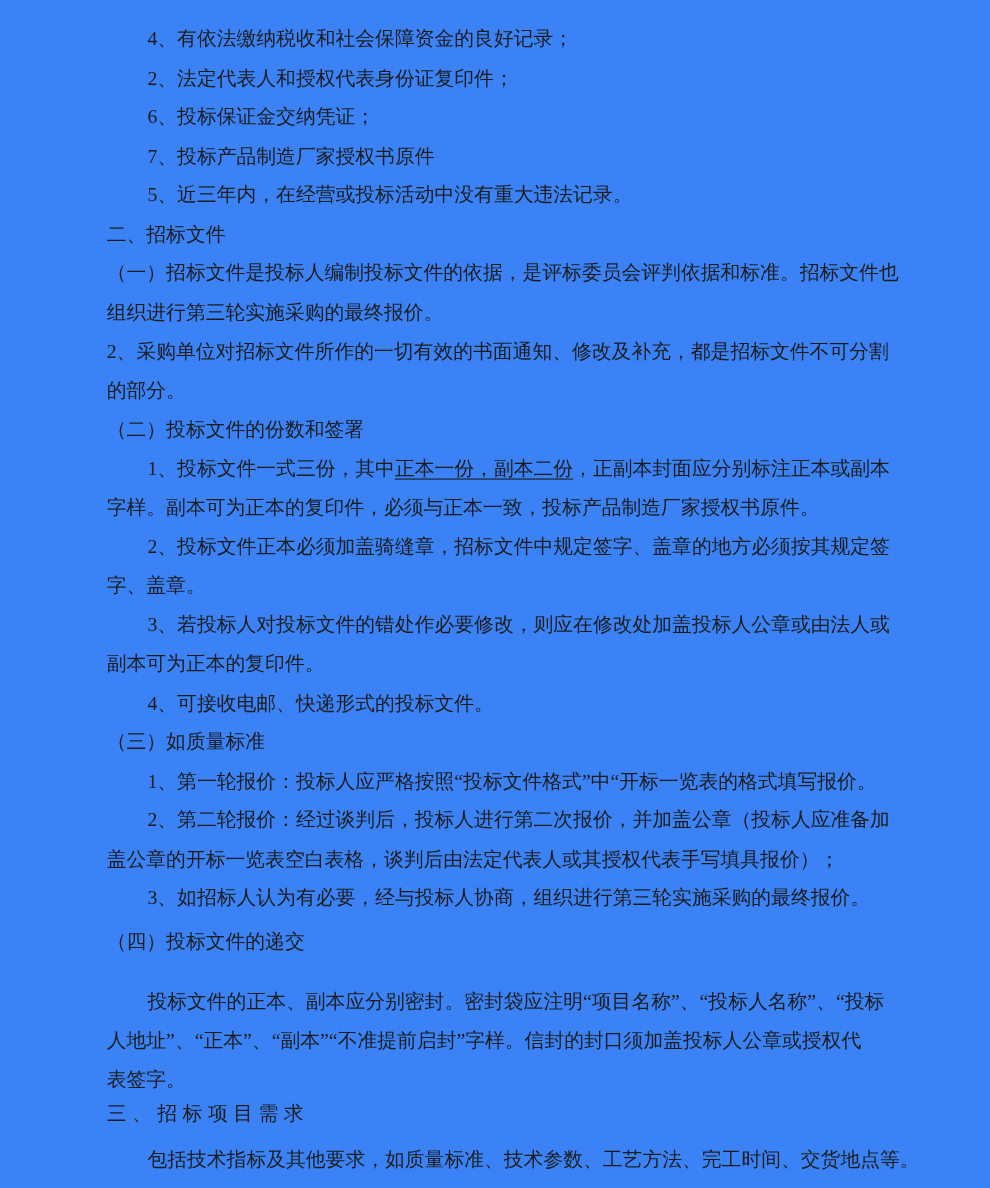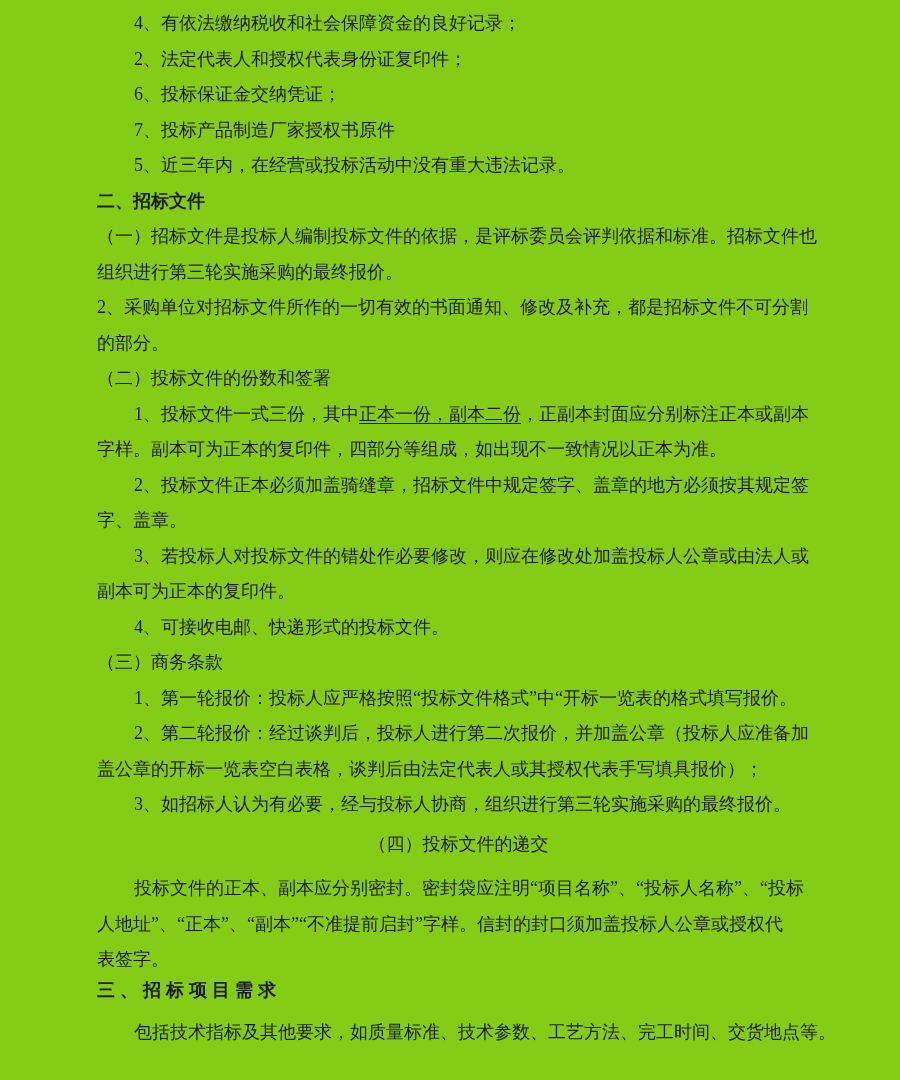--- a/index.html
+++ b/index.html
@@ -7,37 +7,37 @@
     padding: 0;
     background: #ffffff;
     width: 900px;
     height: 1080px;
     overflow: hidden;
   }
   .page {
     box-sizing: border-box;
     width: 900px;
     height: 1080px;
-    padding: 6px 80px 0 97px;
+    padding: 18px 80px 0 97px;
     font-family: "Liberation Serif", "DejaVu Serif", serif;
     font-size: 18px;
     color: #1c1c1c;
-    background: #84cc16;
+    background: #3b82f6;
   }
   .line {
     display: block;
     height: 35.5px;
     line-height: 35.5px;
     white-space: nowrap;
   }
   .indent { padding-left: 37px; }
-  .heading-bold { font-weight: bold; }
+  .heading-bold { font-weight: normal; }
   .spaced { letter-spacing: 5px; }
-  .gap-4 { margin-top: 4px; text-align: center; }
-  .gap-5 { margin-top: 9px; }
+  .gap-4 { margin-top: 4px; }
+  .gap-5 { margin-top: 19px; }
   .gap-7 { margin-top: 7px; }
   .pull-5 { margin-top: -5px; }
   .u { text-decoration: underline; text-underline-offset: 3px; }
 </style>
 </head>
 <body>
 
 <div class="page">
   <div class="line indent">4、有依法缴纳税收和社会保障资金的良好记录；</div>
   <div class="line indent">2、法定代表人和授权代表身份证复印件；</div>
@@ -50,28 +50,28 @@
   <div class="line">（一）招标文件是投标人编制投标文件的依据，是评标委员会评判依据和标准。招标文件也</div>
   <div class="line">组织进行第三轮实施采购的最终报价。</div>
   <div class="line">2、采购单位对招标文件所作的一切有效的书面通知、修改及补充，都是招标文件不可分割</div>
   <div class="line">的部分。</div>
 
   <div class="line">（二）投标文件的份数和签署</div>
 
   <div class="line indent">
     <span>1、投标文件一式三份，其中</span><span class="u">正本一份，副本二份</span><span>，正副本封面应分别标注正本或副本</span>
   </div>
-  <div class="line">字样。副本可为正本的复印件，四部分等组成，如出现不一致情况以正本为准。</div>
+  <div class="line">字样。副本可为正本的复印件，必须与正本一致，投标产品制造厂家授权书原件。</div>
   <div class="line indent">2、投标文件正本必须加盖骑缝章，招标文件中规定签字、盖章的地方必须按其规定签</div>
   <div class="line">字、盖章。</div>
   <div class="line indent">3、若投标人对投标文件的错处作必要修改，则应在修改处加盖投标人公章或由法人或</div>
   <div class="line">副本可为正本的复印件。</div>
   <div class="line indent">4、可接收电邮、快递形式的投标文件。</div>
 
-  <div class="line">（三）商务条款</div>
+  <div class="line">（三）如质量标准</div>
 
   <div class="line indent">1、第一轮报价：投标人应严格按照“投标文件格式”中“开标一览表的格式填写报价。</div>
   <div class="line indent">2、第二轮报价：经过谈判后，投标人进行第二次报价，并加盖公章（投标人应准备加</div>
   <div class="line">盖公章的开标一览表空白表格，谈判后由法定代表人或其授权代表手写填具报价）；</div>
   <div class="line indent">3、如招标人认为有必要，经与投标人协商，组织进行第三轮实施采购的最终报价。</div>
 
   <div class="line gap-4">（四）投标文件的递交</div>
 
   <div class="line indent gap-5">投标文件的正本、副本应分别密封。密封袋应注明“项目名称”、“投标人名称”、“投标</div>
   <div class="line">人地址”、“正本”、“副本”“不准提前启封”字样。信封的封口须加盖投标人公章或授权代</div>

